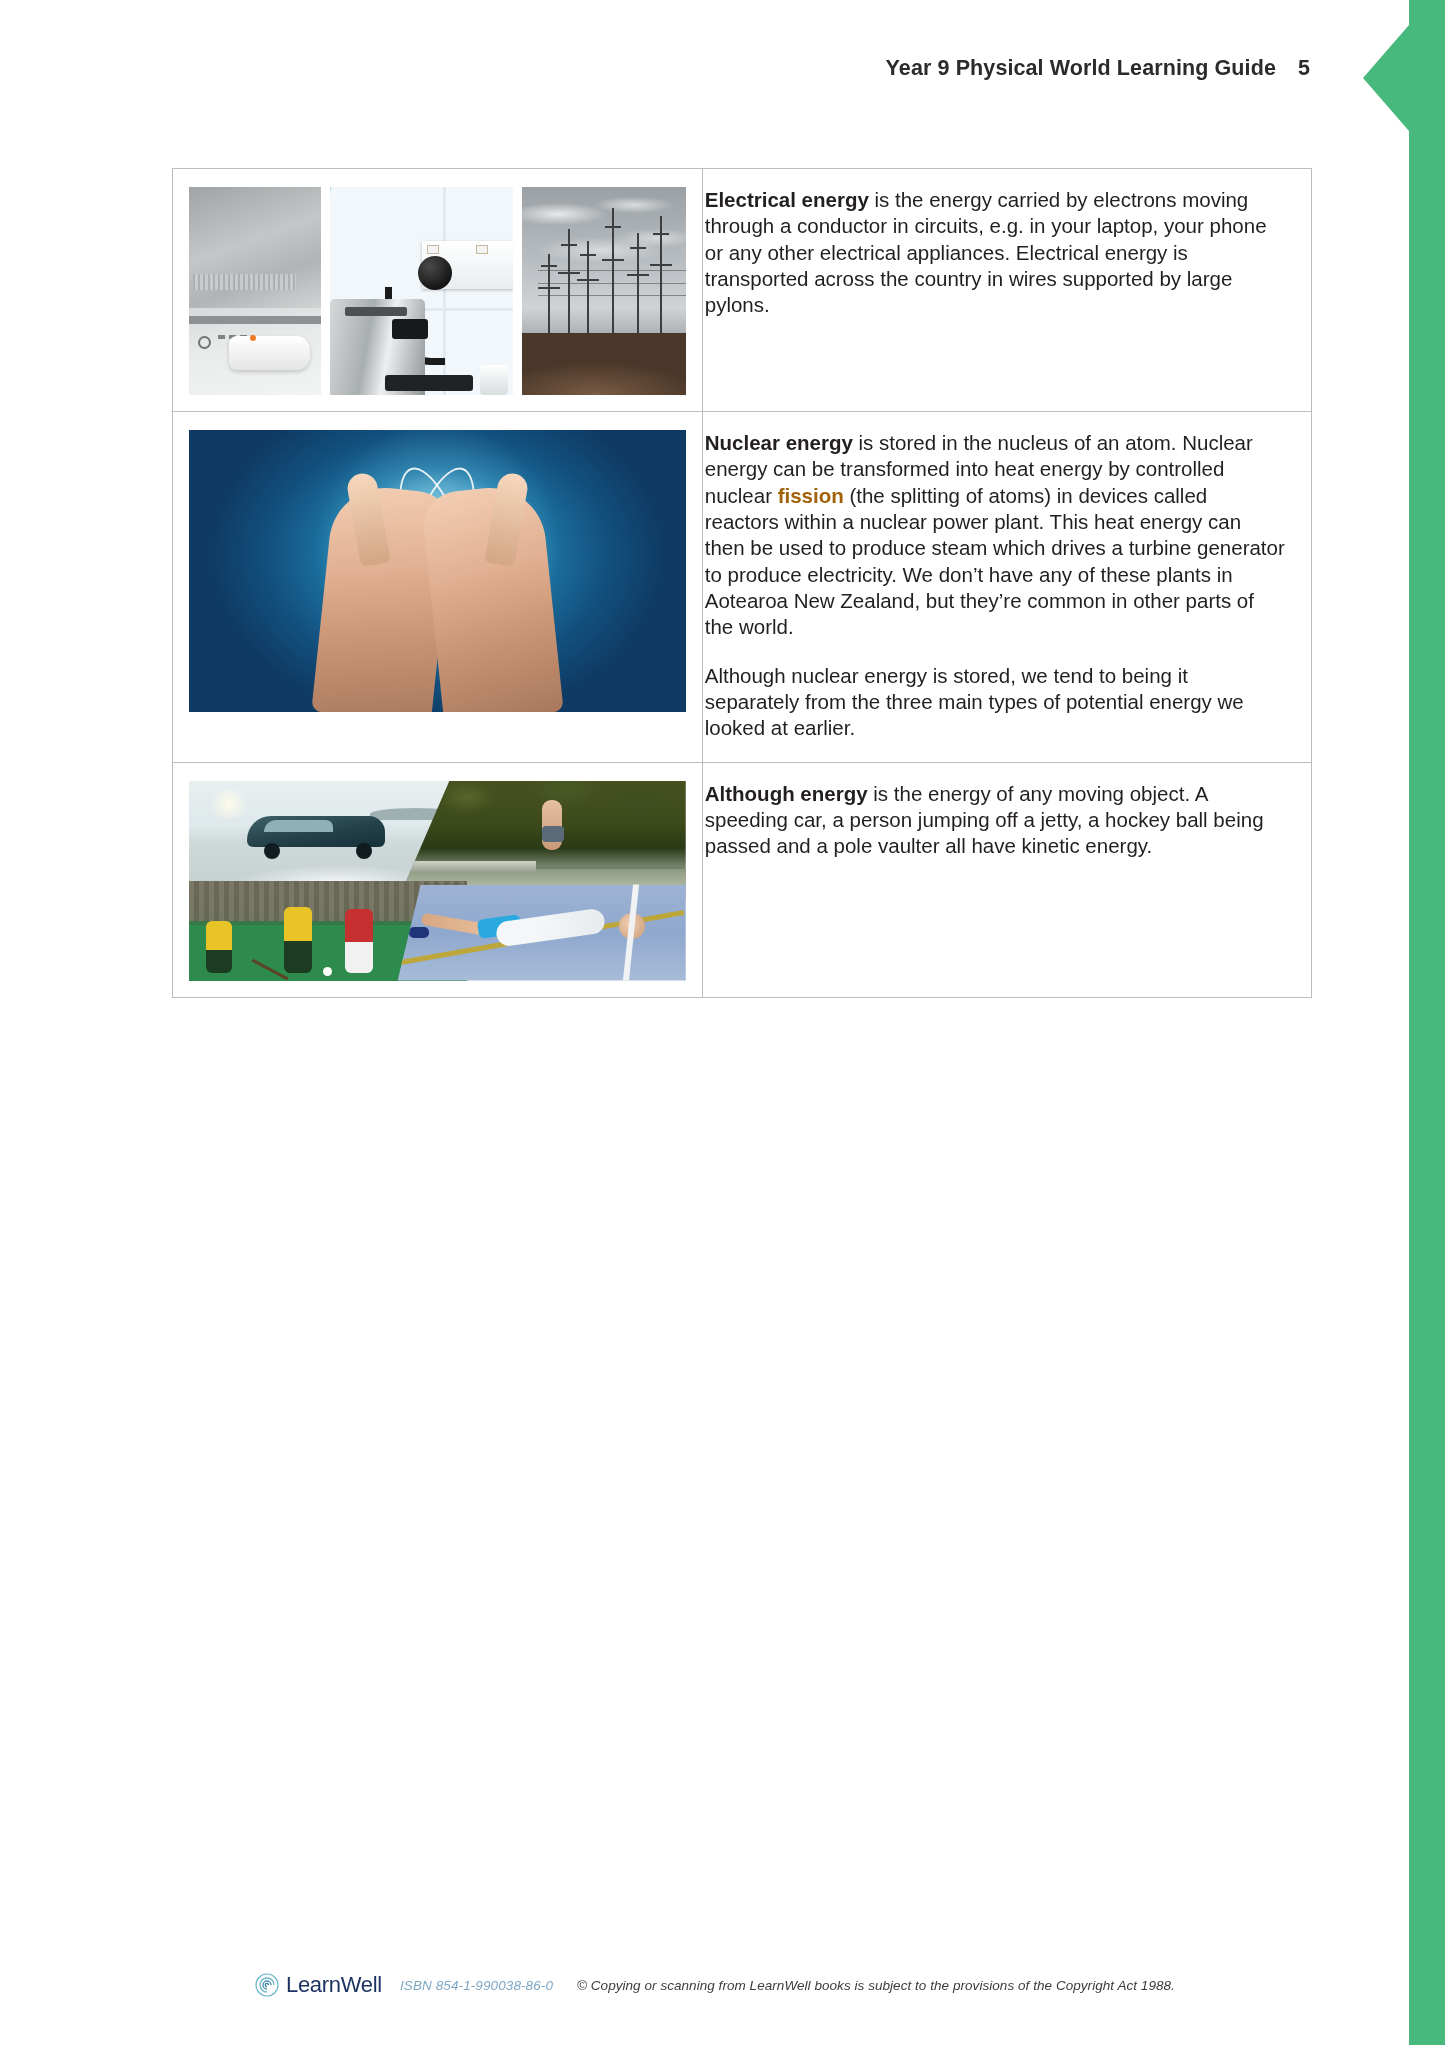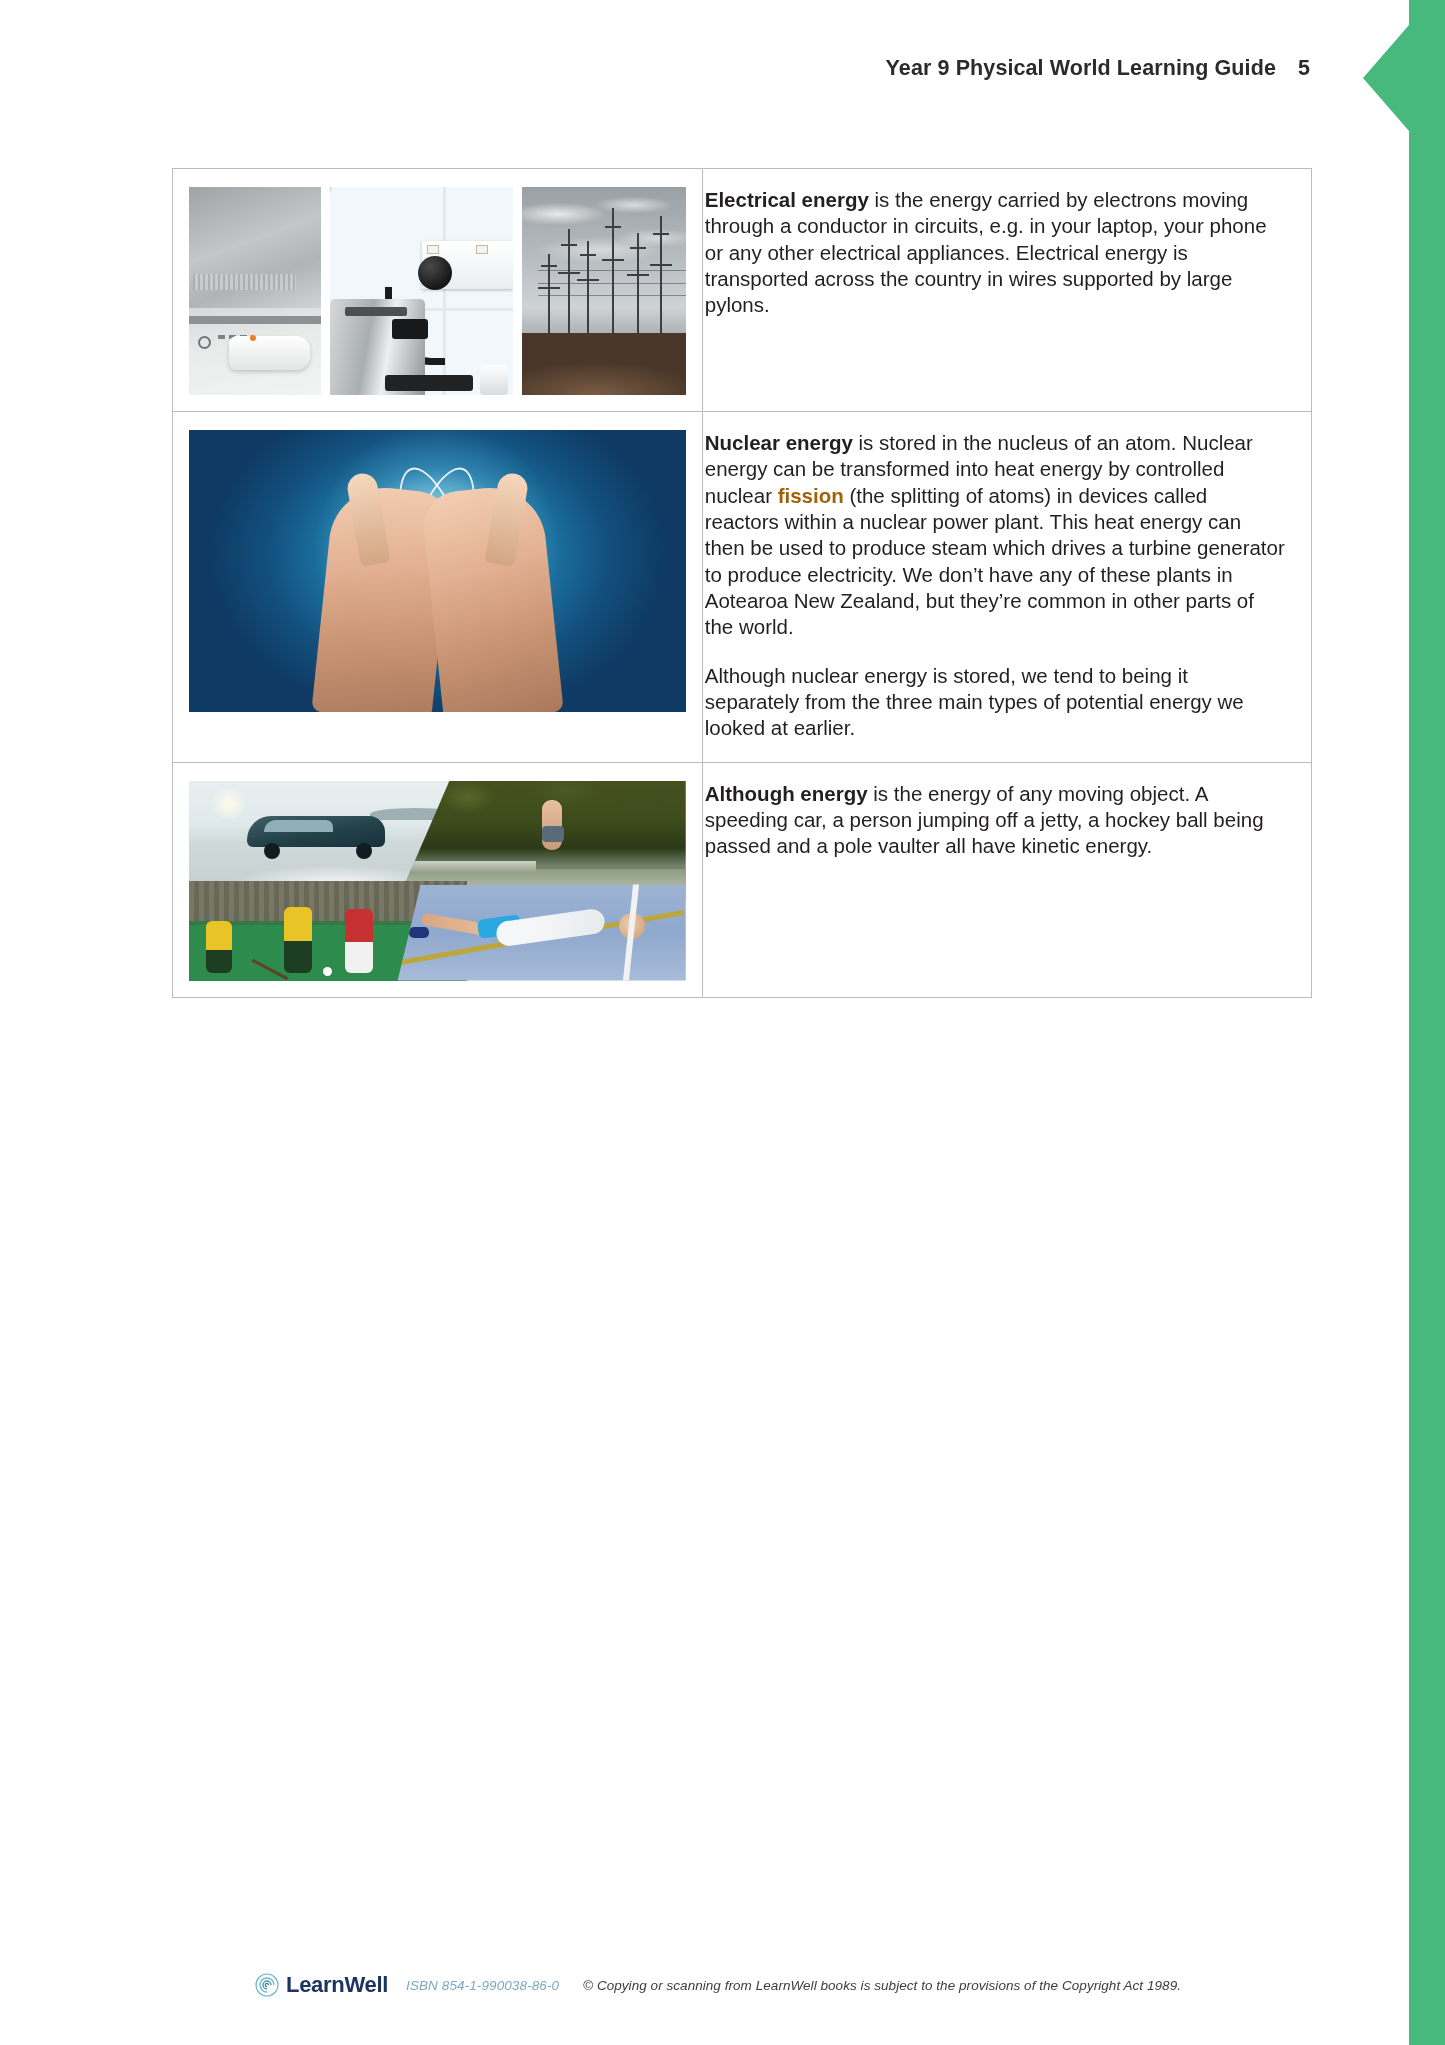--- a/index.html
+++ b/index.html
@@ -224,21 +224,21 @@
     background: radial-gradient(circle at 40% 40%, #f0cdaf, #c99b78); }
 
   
   .page-footer {
     position: absolute;
     left: 255px; bottom: 47px;
     display: flex; align-items: center; gap: 0;
   }
   .logo-mark { width: 24px; height: 24px; flex: 0 0 24px; margin-right: 7px; }
   .logo-word {
-    font-size: 22px; font-weight: bold; color: #1d3462;
+    font-size: 22px; font-weight: normal; color: #1d3462;
     letter-spacing: -0.3px; font-family: "Liberation Sans", sans-serif;
   }
   .isbn {
     font-size: 13.5px; font-style: italic; color: #7ea7c4;
     margin-left: 18px; letter-spacing: .1px;
   }
   .copyright {
     font-size: 13.5px; font-style: italic; color: #3c3c3c;
     margin-left: 24px; letter-spacing: .05px;
   }
@@ -385,14 +385,14 @@
   <span class="logo-mark">
     <svg viewBox="0 0 24 24" width="24" height="24" aria-hidden="true">
       <circle cx="12" cy="12" r="11" fill="none" stroke="#6fb7cc" stroke-width="1.2"></circle>
       <path d="M19 12a7 7 0 1 0-7 7" fill="none" stroke="#6fb7cc" stroke-width="1.4"></path>
       <path d="M16 12a4 4 0 1 0-4 4" fill="none" stroke="#4c94b2" stroke-width="1.4"></path>
       <path d="M13.5 12a1.6 1.6 0 1 0-1.6 1.6" fill="none" stroke="#3b7fa0" stroke-width="1.4"></path>
     </svg>
   </span>
   <span class="logo-word">LearnWell</span>
   <span class="isbn">ISBN 854-1-990038-86-0</span>
-  <span class="copyright">© Copying or scanning from LearnWell books is subject to the provisions of the Copyright Act 1989.</span>
+  <span class="copyright">© Copying or scanning from LearnWell books is subject to the provisions of the Copyright Act 1988.</span>
 </div>
 
 </body></html>

